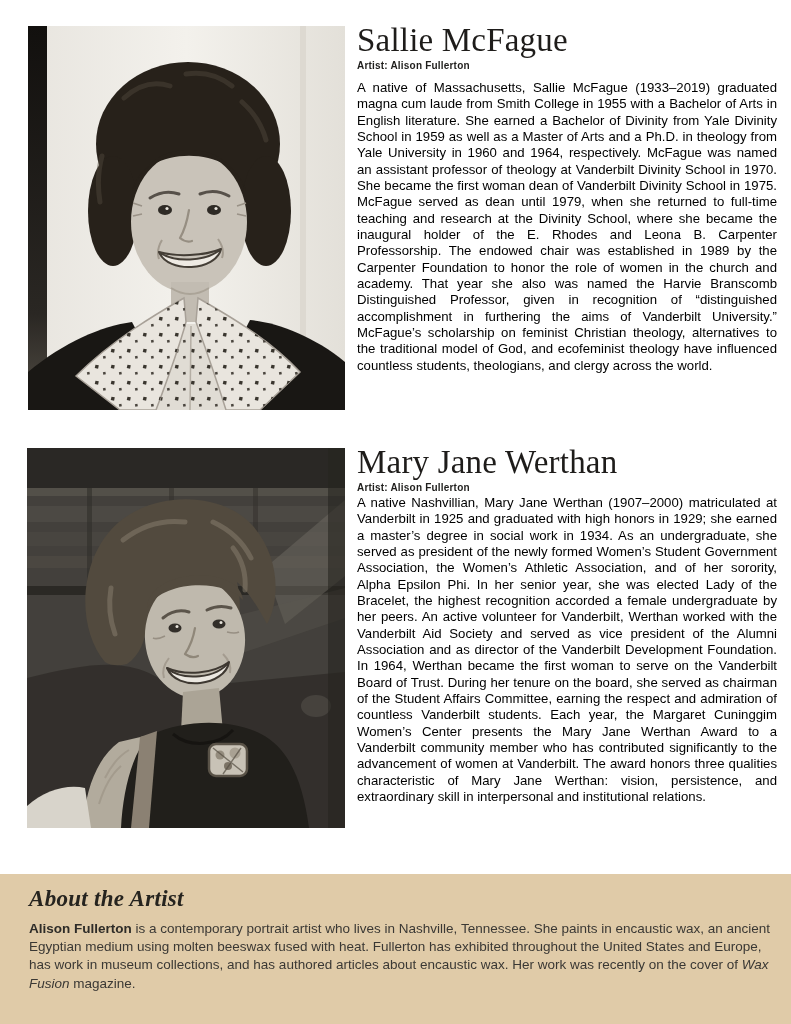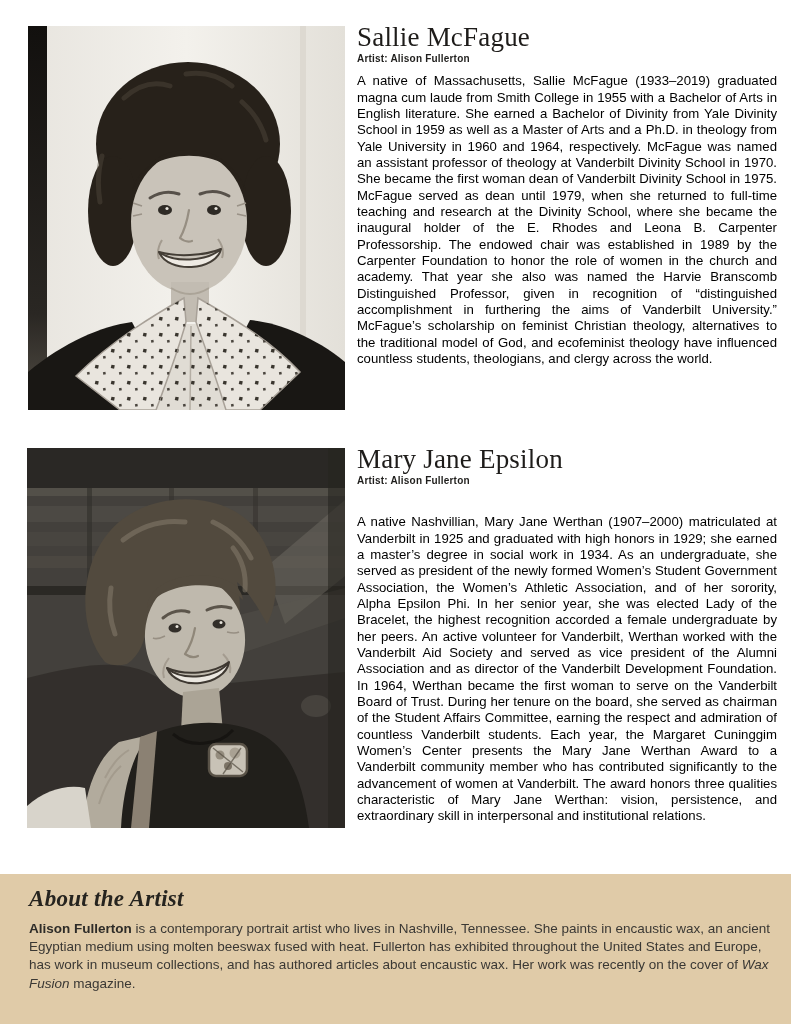--- a/index.html
+++ b/index.html
@@ -16,42 +16,42 @@
   .photo-1{left:28px;top:26px;width:317px;height:384px;}
   .photo-2{left:27px;top:448px;width:318px;height:380px;}
   
   .bio{position:absolute;left:357px;width:420px;}
   .bio-1{top:22px;}
   .bio-2{top:444px;}
   .bio h1{
     margin:0;
     font-family:"Liberation Serif", serif;
     font-weight:400;
-    font-size:27px;
+    font-size:33px;
     line-height:1.12;
     color:#1e1c1a;
     letter-spacing:0.2px;
   }
   .artist-credit{
     margin-top:1px;
     font-family:"Liberation Sans", sans-serif;
     font-weight:700;
     font-size:10px;
     color:#1f1e1c;
     letter-spacing:0.2px;
   }
   .bio p.bio-body{
     margin:9px 0 0 0;
     font-family:Liberation Sans, sans-serif;
     font-size:13.2px;
     line-height:16.35px;
     text-align:justify;
     color:#000000;
   }
-  .bio-2 p.bio-body{margin-top:28px;}
+  .bio-2 p.bio-body{margin-top:2px;}
   
   .about-band{
     position:absolute;
     left:0;top:874px;
     width:791px;height:150px;
     background:#e0cba8;
   }
   .about-band h2{
     margin:0;
     padding:12px 12px 0 29px;
@@ -189,21 +189,21 @@
 
       <rect x="182" y="296" width="38" height="32" rx="7" fill="#c8c2b6" stroke="#595247" stroke-width="2.5"></rect>
       <circle cx="193" cy="307" r="4.5" fill="#948c7e"></circle>
       <circle cx="208" cy="305" r="5.5" fill="#a9a193"></circle>
       <circle cx="201" cy="318" r="4" fill="#7b7265"></circle>
       <path d="M186,300 L216,324 M214,300 L196,326" stroke="#554e43" stroke-width="1.4" opacity="0.7"></path>
     </svg>
   </figure>
 
   <section class="bio bio-2">
-    <h1>Mary Jane Epsilon</h1>
+    <h1>Mary Jane Werthan</h1>
     <div class="artist-credit">Artist: Alison Fullerton</div>
     <p class="bio-body">A native Nashvillian, Mary Jane Werthan (1907–2000) matriculated at Vanderbilt in 1925 and graduated with high honors in 1929; she earned a master’s degree in social work in 1934. As an undergraduate, she served as president of the newly formed Women’s Student Government Association, the Women’s Athletic Association, and of her sorority, Alpha Epsilon Phi. In her senior year, she was elected Lady of the Bracelet, the highest recognition accorded a female undergraduate by her peers. An active volunteer for Vanderbilt, Werthan worked with the Vanderbilt Aid Society and served as vice president of the Alumni Association and as director of the Vanderbilt Development Foundation. In 1964, Werthan became the first woman to serve on the Vanderbilt Board of Trust. During her tenure on the board, she served as chairman of the Student Affairs Committee, earning the respect and admiration of countless Vanderbilt students. Each year, the Margaret Cuninggim Women’s Center presents the Mary Jane Werthan Award to a Vanderbilt community member who has contributed significantly to the advancement of women at Vanderbilt. The award honors three qualities characteristic of Mary Jane Werthan: vision, persistence, and extraordinary skill in interpersonal and institutional relations.</p>
   </section>
 
   <footer class="about-band">
     <h2>About the Artist</h2>
     <p><b>Alison Fullerton</b><span> is a contemporary portrait artist who lives in Nashville, Tennessee. She paints in encaustic wax, an ancient Egyptian medium using molten beeswax fused with heat. Fullerton has exhibited throughout the United States and Europe, has work in museum collections, and has authored articles about encaustic wax. Her work was recently on the cover of </span><i>Wax Fusion</i><span> magazine.</span></p>
   </footer>
 
 </div>

